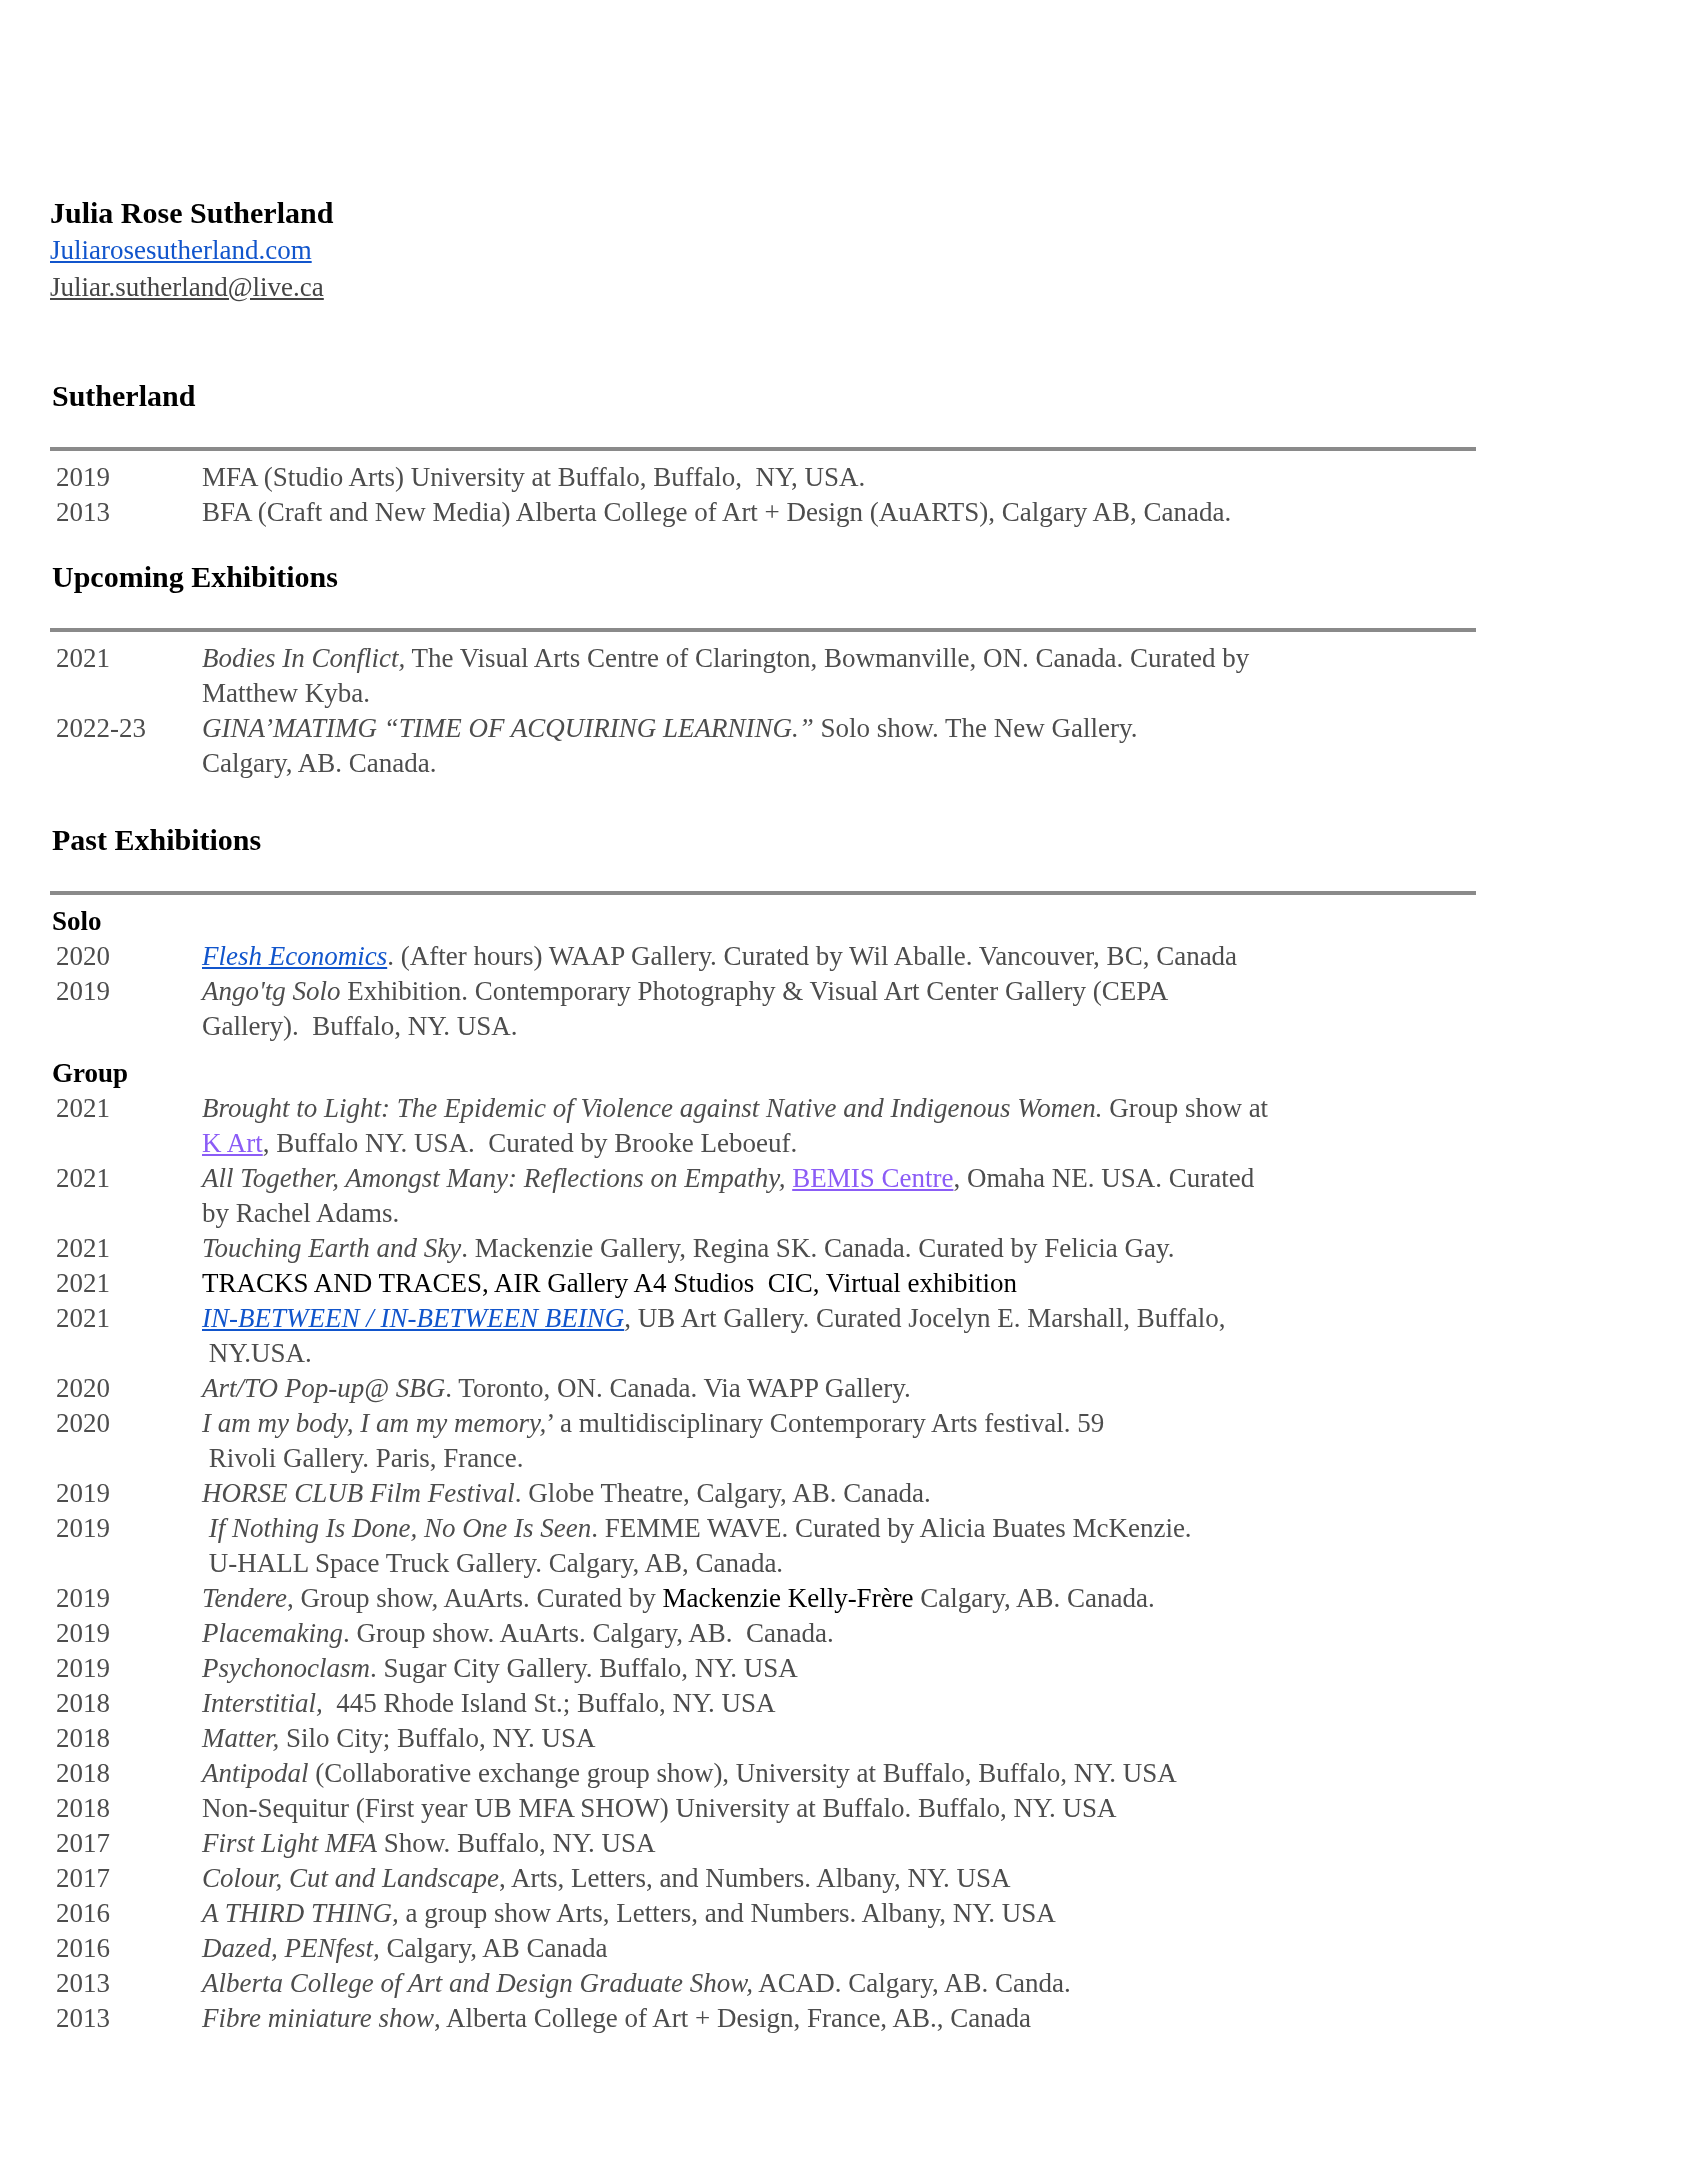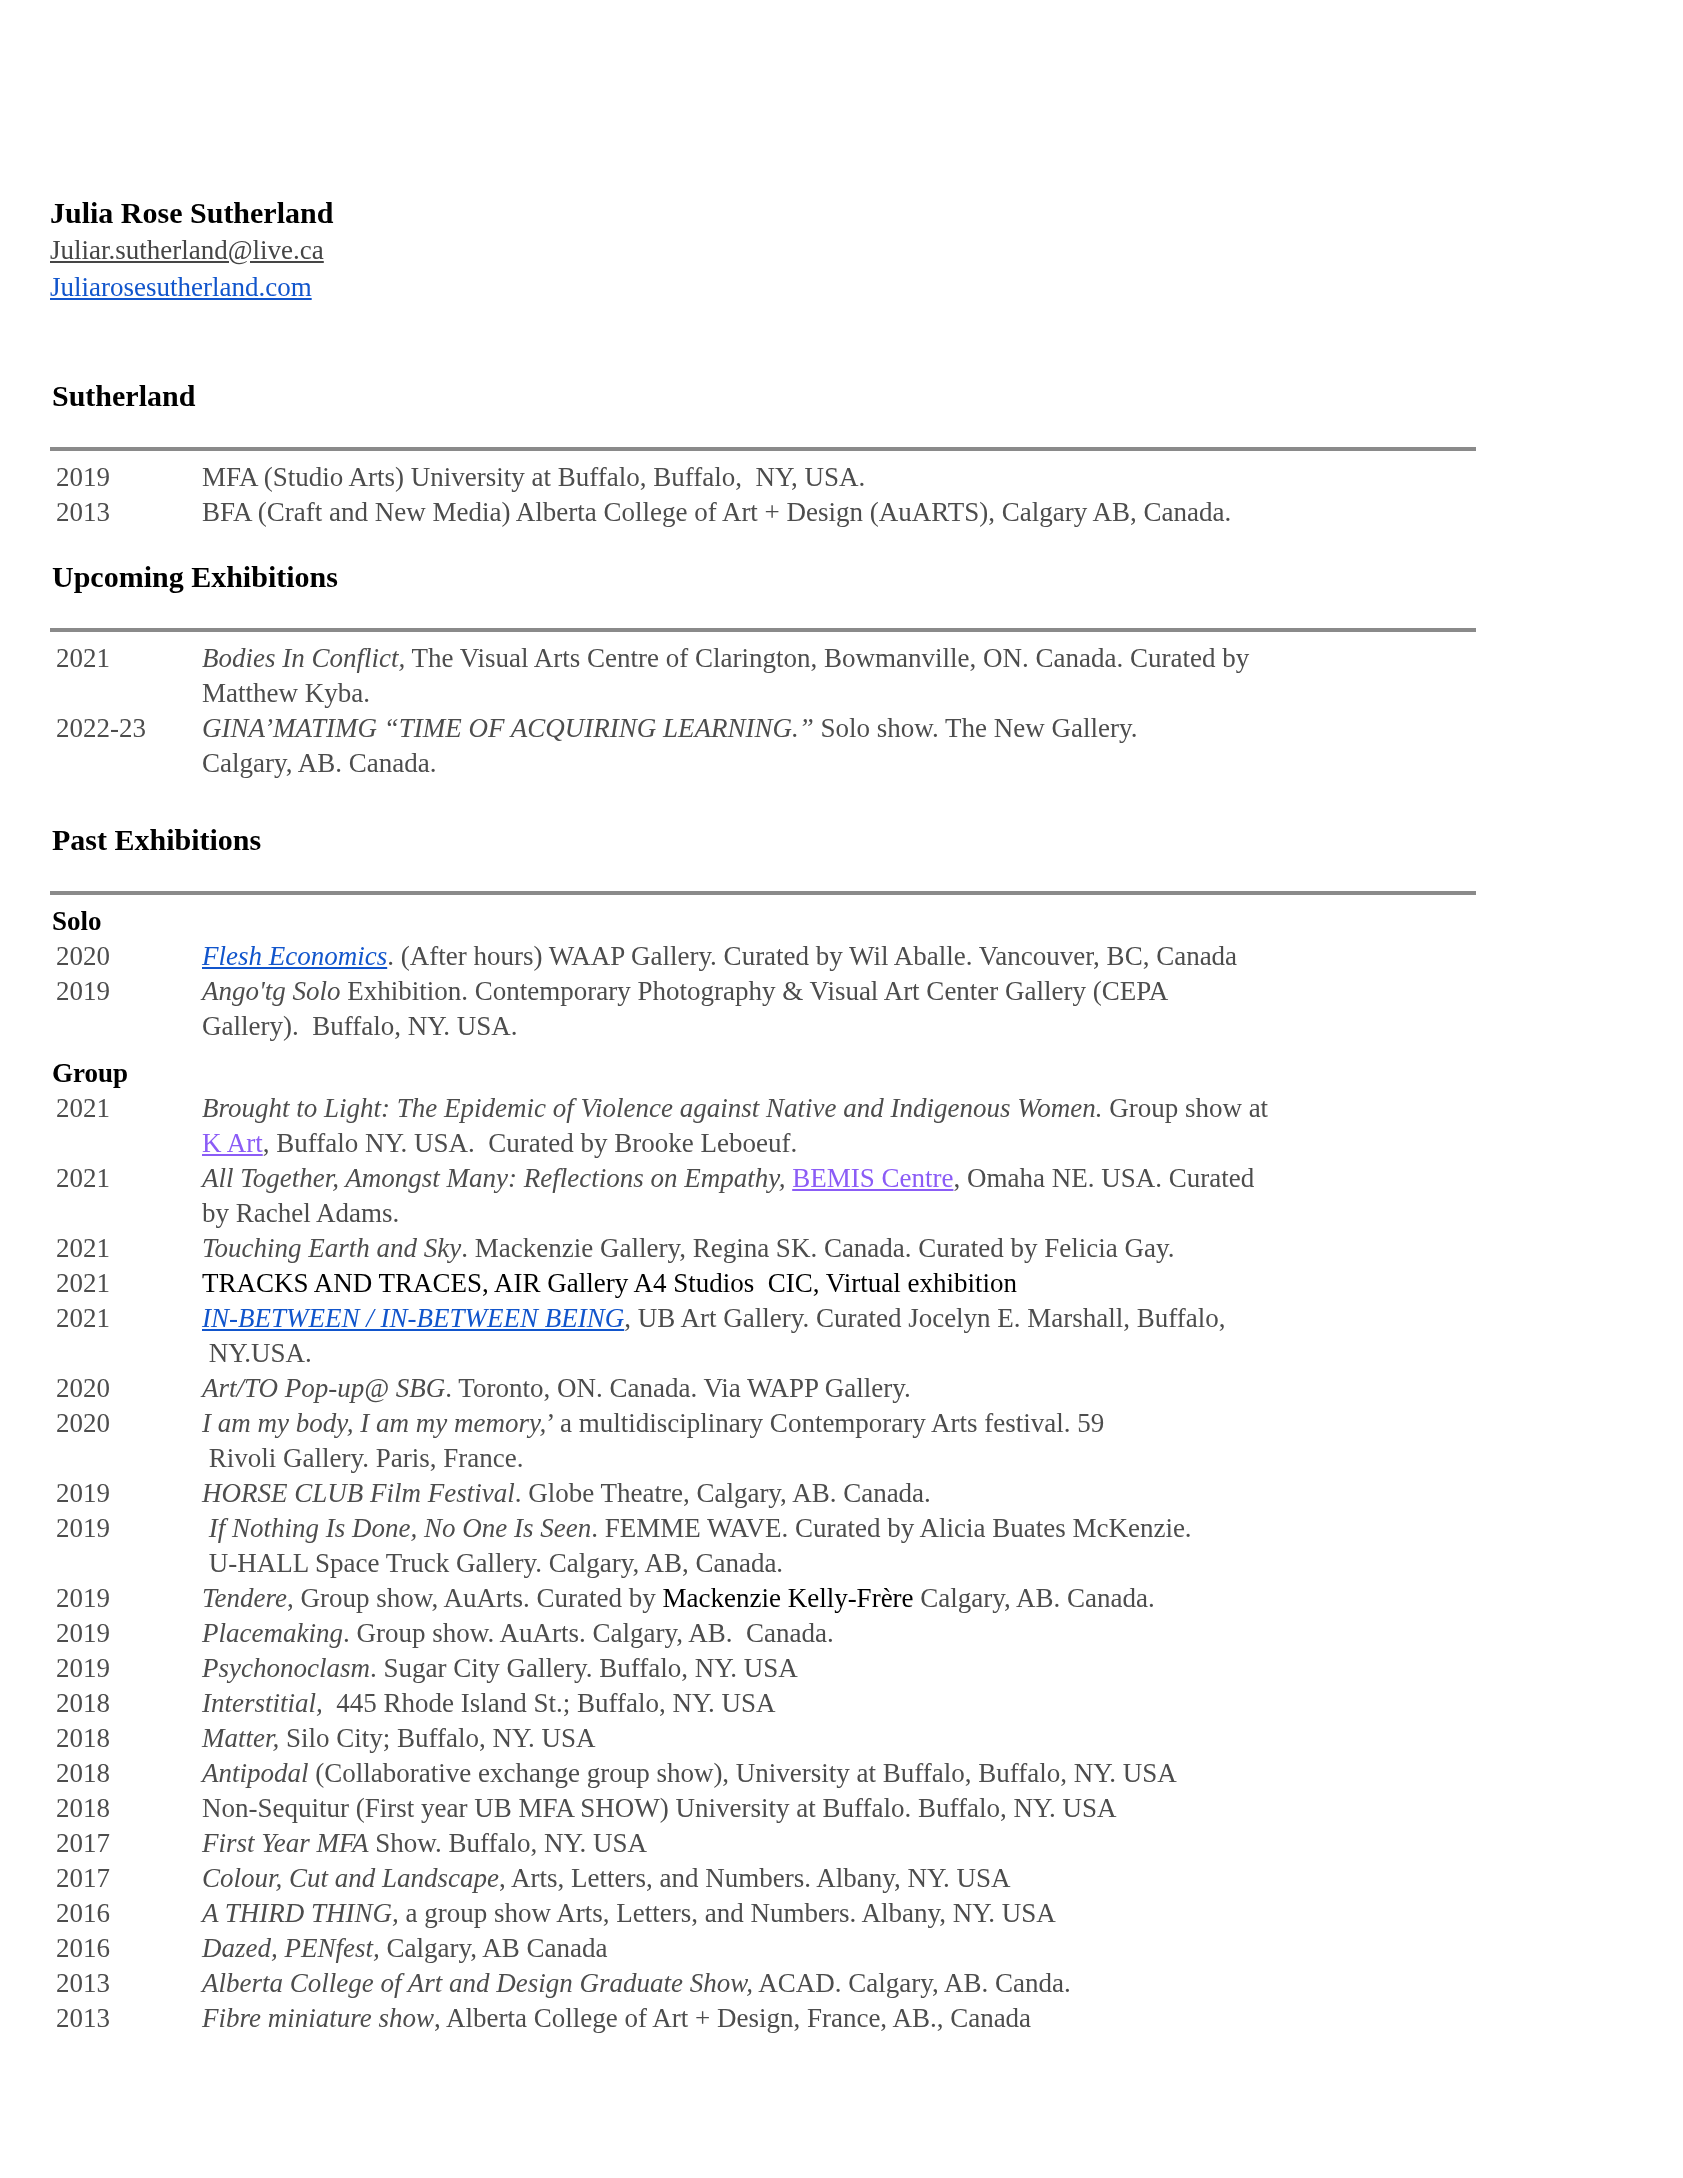--- a/index.html
+++ b/index.html
@@ -44,24 +44,24 @@
   .seg-link-italic { color:#1155cc; text-decoration:underline; font-style:italic; cursor:pointer; }
 </style>
 </head>
 <body>
 
 <div class="page">
   <div class="content">
 
     <div class="name">Julia Rose Sutherland</div>
     <div class="contact-line">
-      <a class="link-dark">Juliar.sutherland@live.ca</a>
+      <a class="link-blue">Juliarosesutherland.com</a>
     </div>
     <div class="contact-line">
-      <a class="link-blue">Juliarosesutherland.com</a>
+      <a class="link-dark">Juliar.sutherland@live.ca</a>
     </div>
 
     <section class="sec-edu">
       <h2 class="sec-title">Sutherland</h2>
       <div class="rule"></div>
       <div class="entries">
           <div class="entry">
             <span class="year">2019</span>
             <span class="desc"><span class="seg-plain">MFA (Studio Arts) University at Buffalo, Buffalo,  NY, USA.</span></span>
           </div>
@@ -170,21 +170,21 @@
           <div class="entry">
             <span class="year">2018</span>
             <span class="desc"><span class="seg-italic">Antipodal</span><span class="seg-plain"> (Collaborative exchange group show), University at Buffalo, Buffalo, NY. USA</span></span>
           </div>
           <div class="entry">
             <span class="year">2018</span>
             <span class="desc"><span class="seg-plain">Non-Sequitur (First year UB MFA SHOW) University at Buffalo. Buffalo, NY. USA</span></span>
           </div>
           <div class="entry">
             <span class="year">2017</span>
-            <span class="desc"><span class="seg-italic">First Year MFA</span><span class="seg-plain"> Show. Buffalo, NY. USA</span></span>
+            <span class="desc"><span class="seg-italic">First Light MFA</span><span class="seg-plain"> Show. Buffalo, NY. USA</span></span>
           </div>
           <div class="entry">
             <span class="year">2017</span>
             <span class="desc"><span class="seg-italic">Colour, Cut and Landscape</span><span class="seg-plain">, Arts, Letters, and Numbers. Albany, NY. USA</span></span>
           </div>
           <div class="entry">
             <span class="year">2016</span>
             <span class="desc"><span class="seg-italic">A THIRD THING,</span><span class="seg-plain"> a group show Arts, Letters, and Numbers. Albany, NY. USA</span></span>
           </div>
           <div class="entry">

